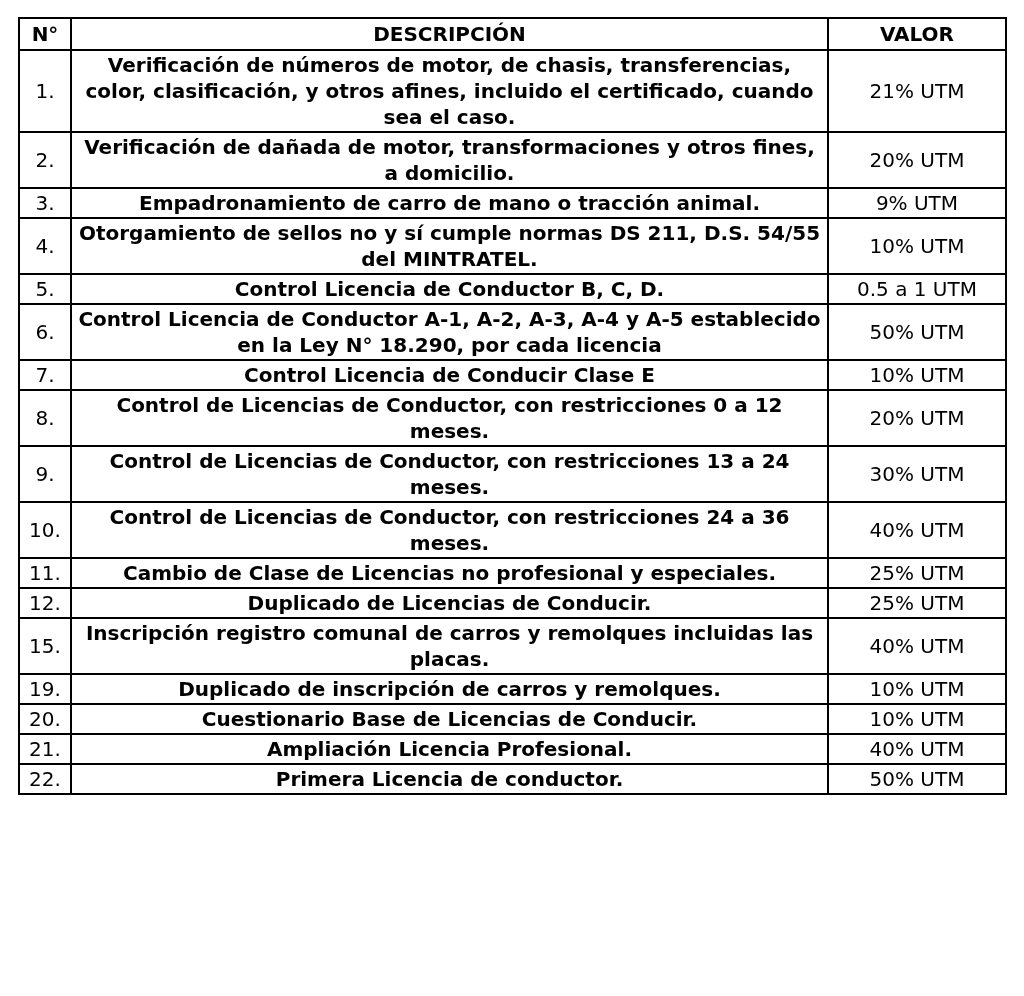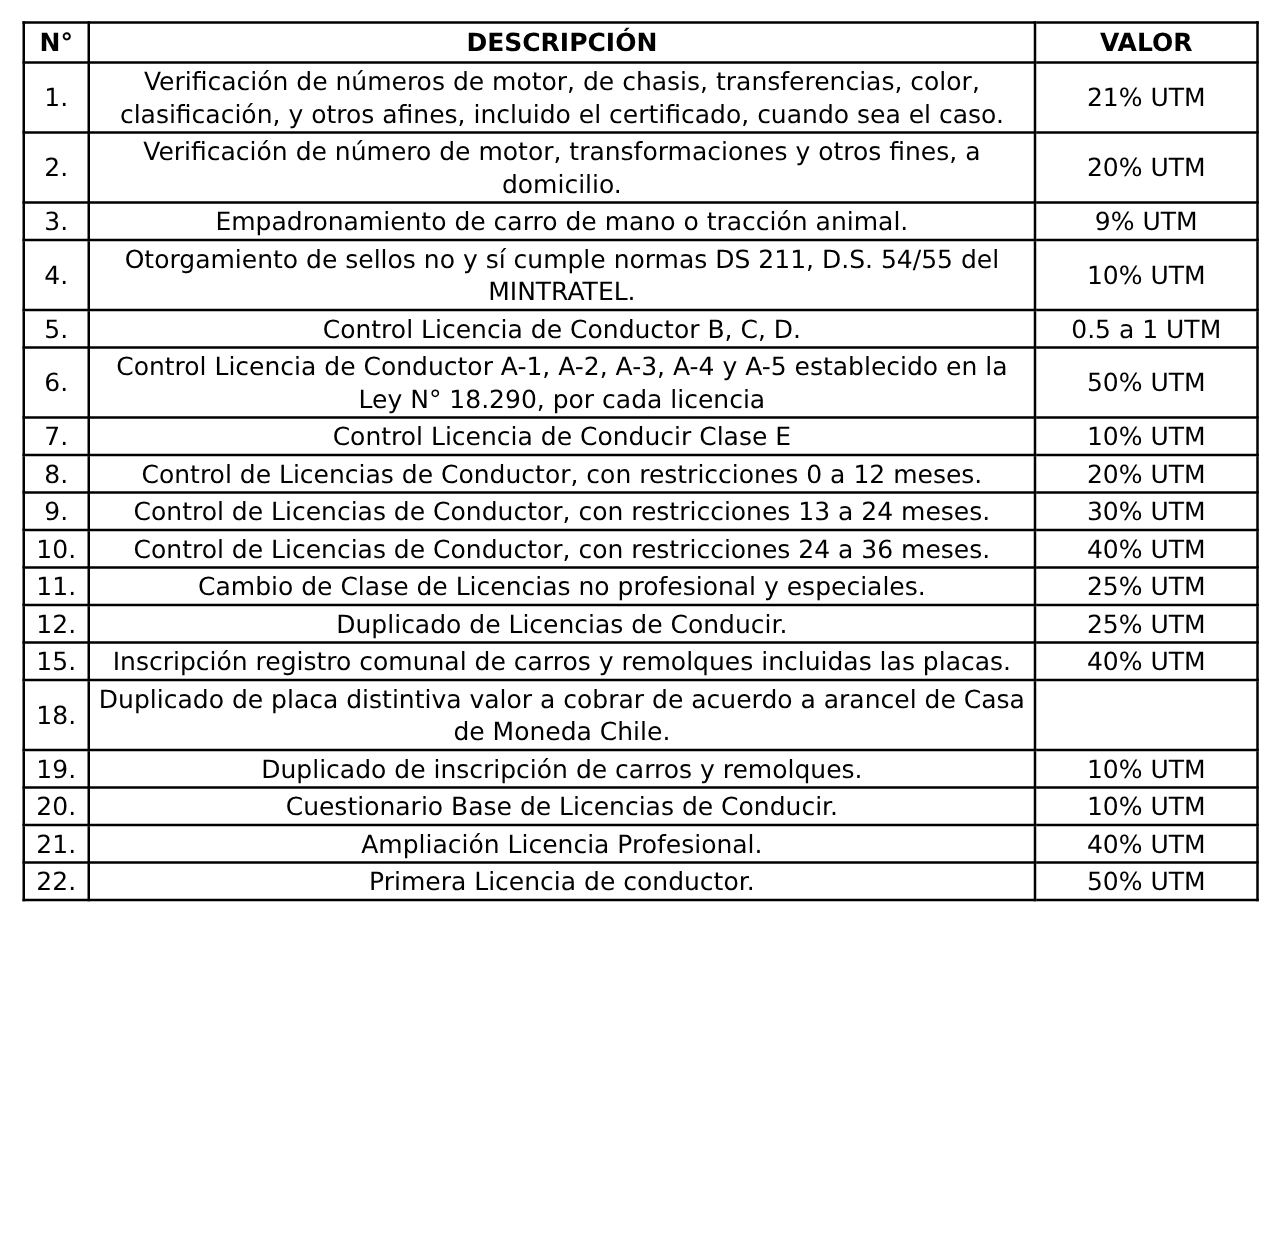--- a/index.html
+++ b/index.html
@@ -31,21 +31,21 @@
     font-size: 20px;
     line-height: 26px;
     padding: 1px 4px;
     overflow: hidden;
   }
   .fee-table th {
     font-weight: bold;
     padding: 2px 4px;
   }
   .col-num   { width: 42px; }
-  .col-desc  { width: auto; }
+  .col-desc  { width: auto; font-weight: bold; }
   .col-valor { width: 168px; }
 </style>
 </head>
 <body>
 
 <div class="page">
   <table class="fee-table">
     <thead>
       <tr>
         <th class="col-num">N°</th>
@@ -54,21 +54,21 @@
       </tr>
     </thead>
     <tbody id="table-body">
         <tr>
           <td class="col-num">1.</td>
           <td class="col-desc">Verificación de números de motor, de chasis, transferencias, color, clasificación, y otros afines, incluido el certificado, cuando sea el caso.</td>
           <td class="col-valor">21% UTM</td>
         </tr>
         <tr>
           <td class="col-num">2.</td>
-          <td class="col-desc">Verificación de número de motor, transformaciones y otros fines, a domicilio.</td>
+          <td class="col-desc">Verificación de dañada de motor, transformaciones y otros fines, a domicilio.</td>
           <td class="col-valor">20% UTM</td>
         </tr>
         <tr>
           <td class="col-num">3.</td>
           <td class="col-desc">Empadronamiento de carro de mano o tracción animal.</td>
           <td class="col-valor">9% UTM</td>
         </tr>
         <tr>
           <td class="col-num">4.</td>
           <td class="col-desc">Otorgamiento de sellos no y sí cumple normas DS 211, D.S. 54/55 del MINTRATEL.</td>
@@ -113,25 +113,20 @@
           <td class="col-num">12.</td>
           <td class="col-desc">Duplicado de Licencias de Conducir.</td>
           <td class="col-valor">25% UTM</td>
         </tr>
         <tr>
           <td class="col-num">15.</td>
           <td class="col-desc">Inscripción registro comunal de carros y remolques incluidas las placas.</td>
           <td class="col-valor">40% UTM</td>
         </tr>
         <tr>
-          <td class="col-num">18.</td>
-          <td class="col-desc">Duplicado de placa distintiva valor a cobrar de acuerdo a arancel de Casa de Moneda Chile.</td>
-          <td class="col-valor"></td>
-        </tr>
-        <tr>
           <td class="col-num">19.</td>
           <td class="col-desc">Duplicado de inscripción de carros y remolques.</td>
           <td class="col-valor">10% UTM</td>
         </tr>
         <tr>
           <td class="col-num">20.</td>
           <td class="col-desc">Cuestionario Base de Licencias de Conducir.</td>
           <td class="col-valor">10% UTM</td>
         </tr>
         <tr>

